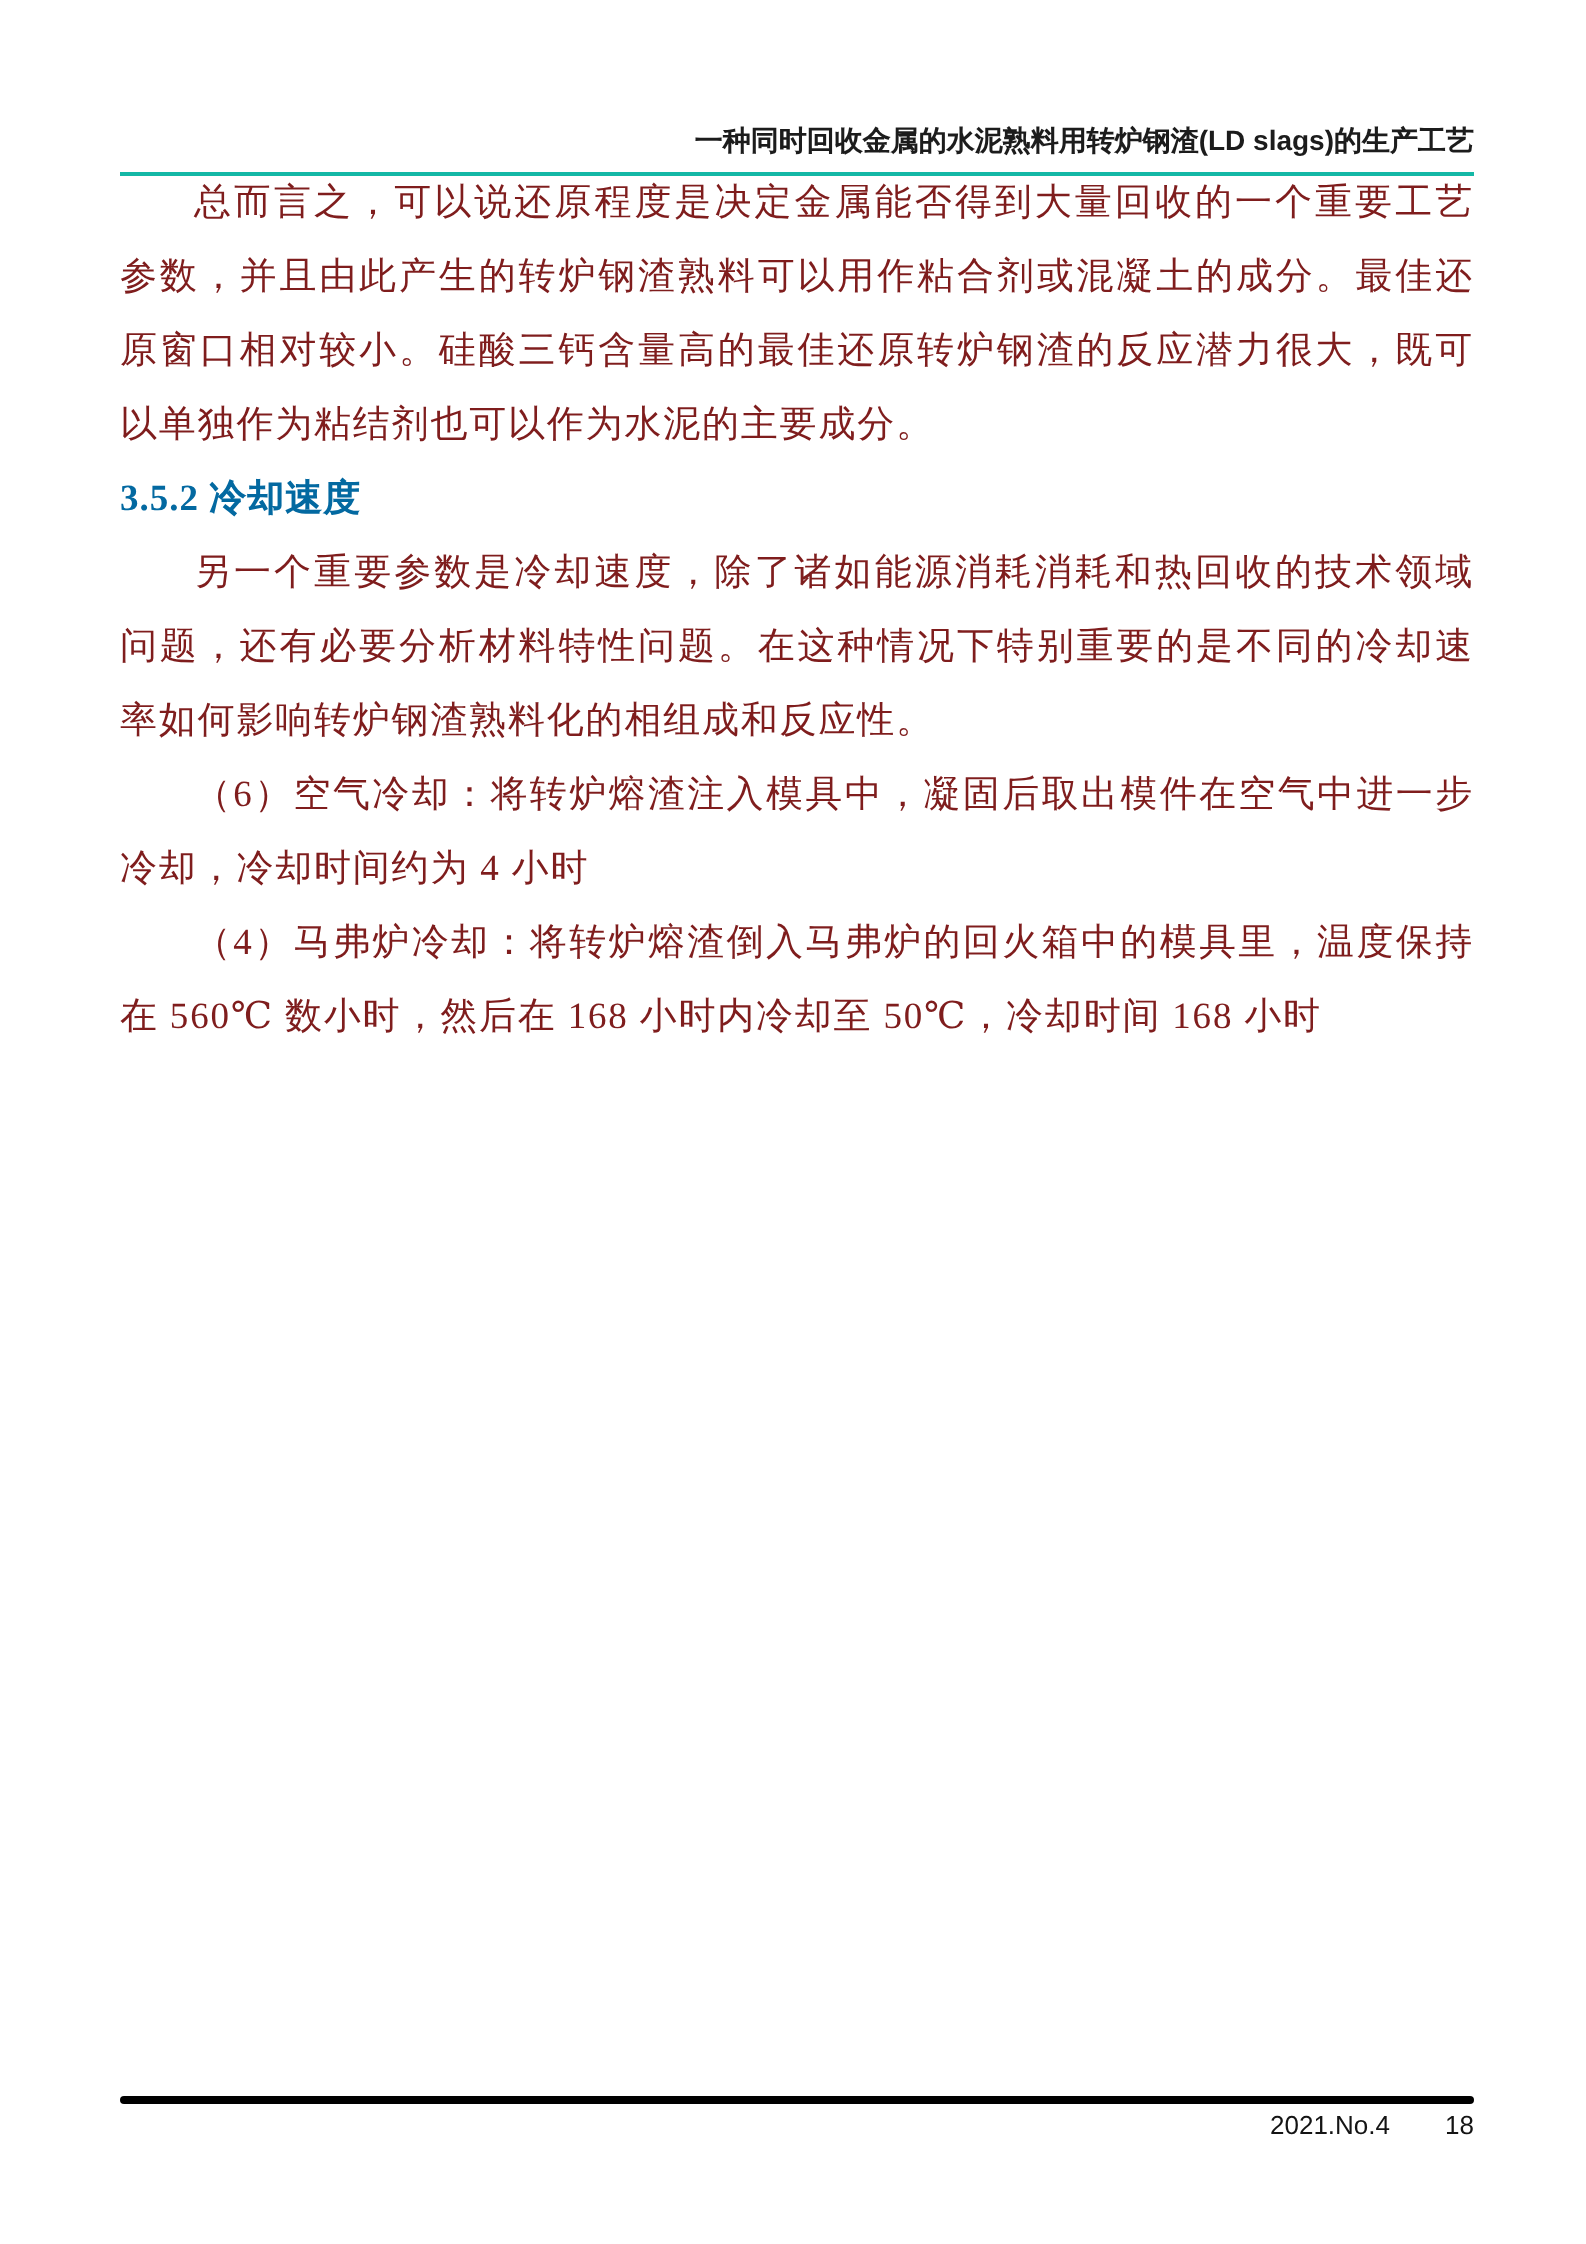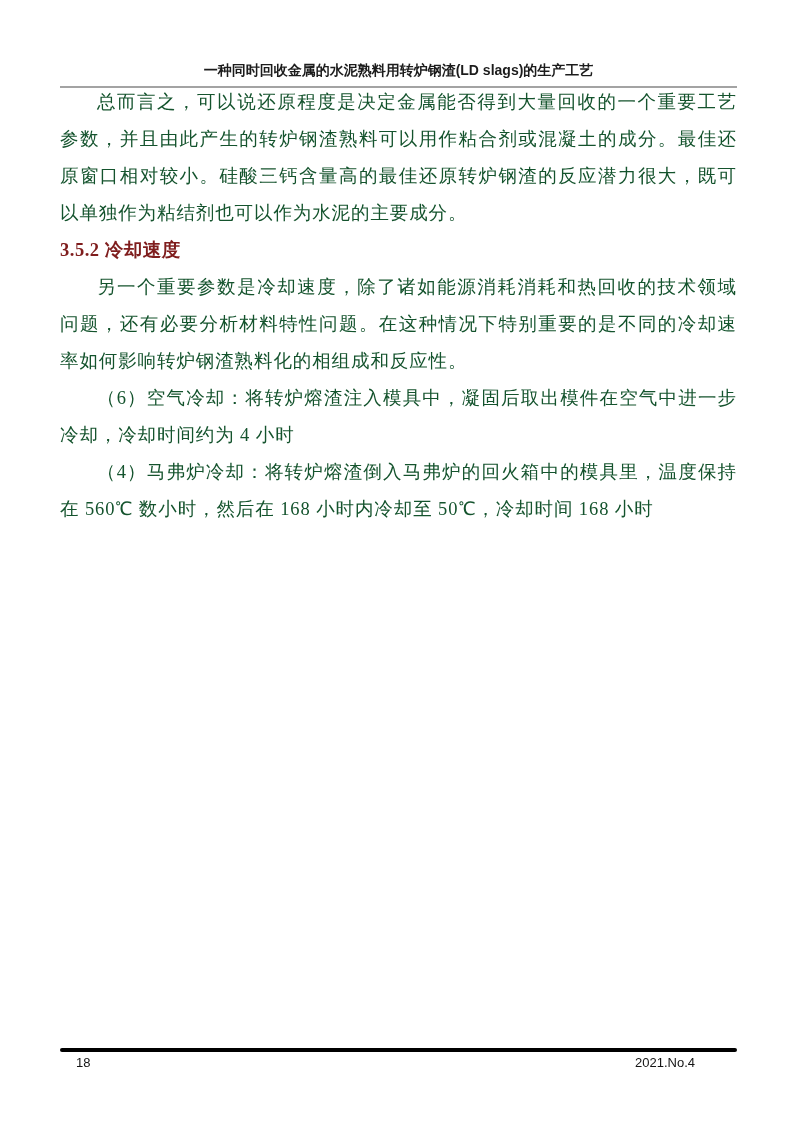--- a/index.html
+++ b/index.html
@@ -15,23 +15,23 @@
     overflow: hidden;
     font-family: "Liberation Serif", "DejaVu Serif", serif;
     color: #111111;
   }
   
   .page-header {
     position: absolute;
     top: 60px;
     left: 60px;
     width: 677px;
-    text-align: center;
+    text-align: right;
     padding-bottom: 6px;
-    border-bottom: 2px solid #a3a3a3;
+    border-bottom: 2px solid #14b8a6;
   }
   .header-title {
     font-family: "Liberation Sans", "DejaVu Sans", sans-serif;
     font-size: 14px;
     font-weight: 600;
     line-height: 20px;
     color: #1c1c1c;
     white-space: nowrap;
   }
   
@@ -41,30 +41,29 @@
     left: 60px;
     width: 677px;
   }
   .document-body p {
     margin: 0;
     font-size: 18.5px;
     line-height: 37px;
     letter-spacing: 0.9px;
     text-align: justify;
     text-indent: 2em;
-    color: #14532d;
-    font-family: Liberation Serif, serif;
+    color: #7f1d1d;
   }
   .section-heading {
     margin: 0;
     font-size: 18.5px;
     line-height: 37px;
     font-weight: bold;
     letter-spacing: 0.5px;
-    color: #7f1d1d;
+    color: #0369a1;
   }
   
   .page-footer {
     position: absolute;
     top: 1048px;
     left: 60px;
     width: 677px;
   }
   .footer-rule {
     height: 4px;
@@ -76,21 +75,21 @@
     height: 22px;
     font-family: "Liberation Sans", "DejaVu Sans", sans-serif;
     font-size: 13px;
     color: #141414;
   }
   .page-number {
     position: absolute;
     left: 16px;
     right: 0;
     top: 3px;
-    text-align: left;
+    text-align: right;
   }
   .issue-number {
     position: absolute;
     right: 42px;
     top: 3px;
     margin-left: 36px;
   }
 </style>
 </head>
 <body>

